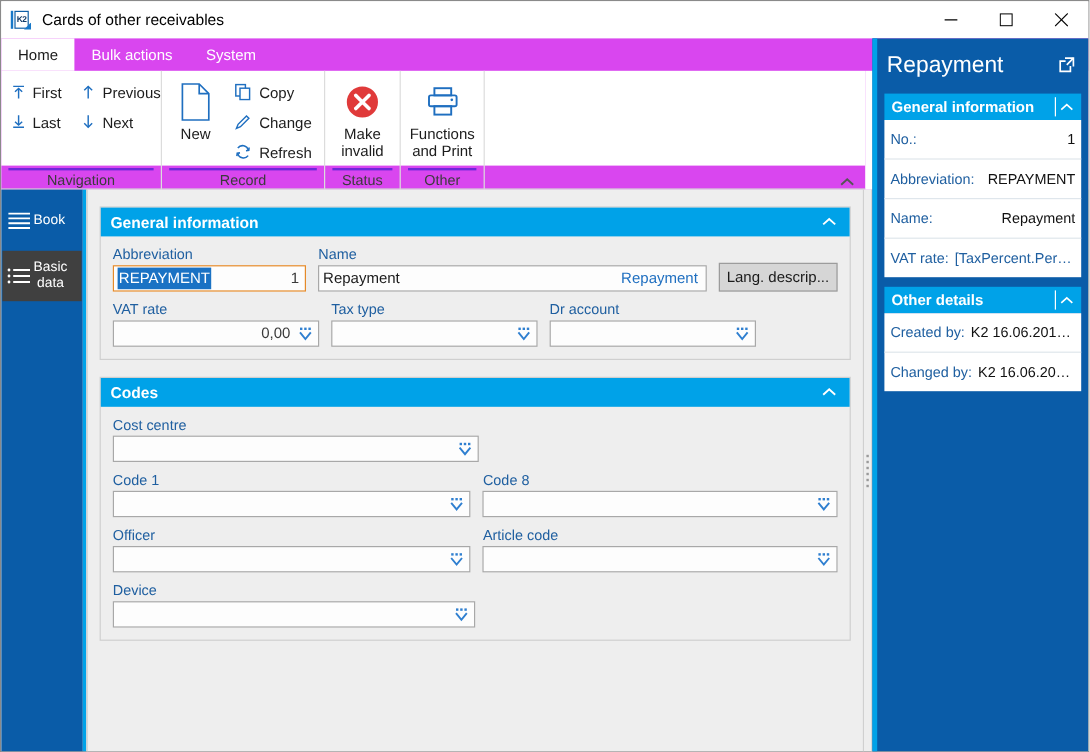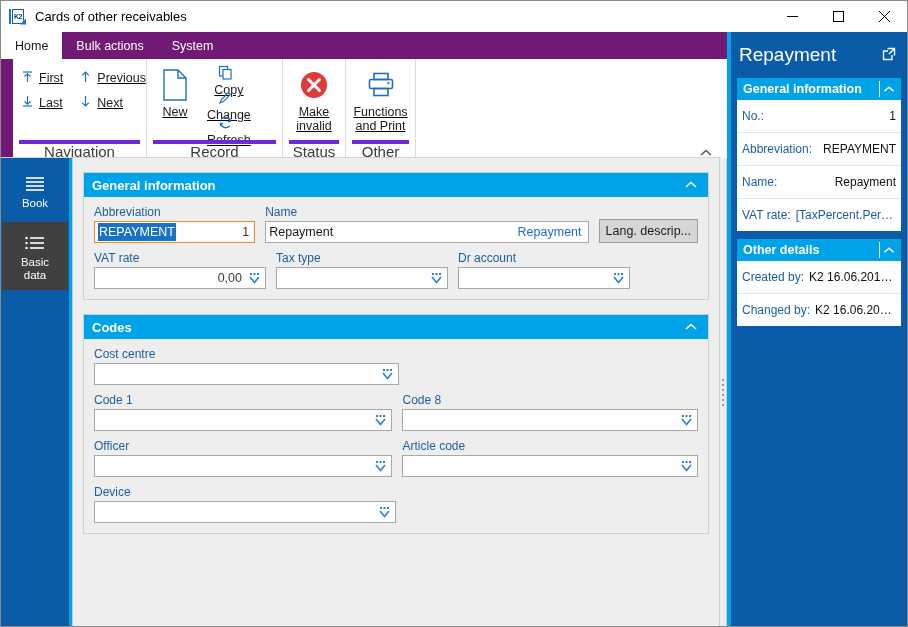--- a/index.html
+++ b/index.html
@@ -48,49 +48,48 @@
   .win-btns { display: flex; height: 31px; }
   .win-btn {
     width: 46px; height: 31px; display: flex; align-items: center; justify-content: center;
     cursor: default;
   }
   .win-btn svg { display: block; }
 
   
   .ribbon {
     position: absolute; left: 0; top: 31px; width: 906px; height: 126px;
-    background: #701a75;
+    background: #d946ef;
   }
   .tabs {
     position: absolute; left: 0; top: 0; height: 27px; display: flex;
     font-size: 12.5px;
   }
   .tab {
     height: 27px; padding: 0 14px; display: flex; align-items: center;
     color: #ffffff; cursor: default; white-space: nowrap;
   }
   .tab.active {
     background: #ffffff; color: #1a1a1a;
   }
   .ribbon-body {
-    position: absolute; left: 12px; top: 27px; width: 720px; height: 114px;
+    position: absolute; left: 0; top: 27px; width: 720px; height: 79px;
     background: #ffffff;
     display: flex;
-    text-decoration: underline;
   }
   .rgroup {
     position: relative; height: 99px;
     border-right: 1px solid #dcdcdc;
     display: flex; flex-direction: column;
   }
   .rgroup-items { flex: 1; display: flex; align-items: flex-start; }
   .rgroup-label {
-    height: 18px; font-size: 15px; color: #3b3b3b;
+    height: 18px; font-size: 12px; color: #3b3b3b;
     display: flex; align-items: center; justify-content: center;
-    border-top: 4px solid #6d28d9;
+    border-top: 2px solid #6d28d9;
     margin: 0 6px;
   }
 
   .nav-col { display: flex; flex-direction: column; padding-top: 6px; }
   .nav-item {
     display: flex; align-items: center; height: 25px; padding: 0 8px;
     font-size: 12.5px; color: #1c1c1c; cursor: default; white-space: nowrap;
   }
   .nav-item svg { margin-right: 5px; flex: none; }
 
@@ -98,21 +97,21 @@
     display: flex; flex-direction: column; align-items: center; justify-content: flex-start;
     padding: 6px 8px 0 8px; cursor: default; min-width: 54px;
   }
   .big-btn .bi { height: 40px; display: flex; align-items: center; justify-content: center; }
   .big-btn .bl {
     font-size: 12.5px; color: #1c1c1c; text-align: center; line-height: 14px;
   }
   .small-col { display: flex; flex-direction: column; padding-top: 6px; }
   .small-item {
     display: flex; align-items: center; height: 25px; padding: 0 8px 0 4px;
-    font-size: 12.5px; color: #1c1c1c; cursor: default; white-space: nowrap; flex-direction: column;
+    font-size: 12.5px; color: #1c1c1c; cursor: default; white-space: nowrap;
   }
   .small-item svg { margin-right: 6px; flex: none; }
 
   .ribbon-right {
     position: absolute; left: 720px; top: 27px; width: 186px; height: 99px;
     background: #ffffff; border-left: 0;
   }
   .collapse-chev {
     position: absolute; right: 452px; bottom: 8px;
     width: 16px; height: 16px; cursor: default;
@@ -122,21 +121,21 @@
   }
 
   
   .sidebar {
     position: absolute; left: 0; top: 157px; width: 68px; height: 469px;
     background: #0a5ca8;
     padding-top: 5px;
   }
   .side-item {
     width: 66px; margin: 0 0 4px 1px; padding: 8px 2px 8px 2px;
-    display: flex; flex-direction: column; align-items: center;
+    display: flex; flex-direction: row; align-items: center;
     color: #ffffff; font-size: 11.5px; cursor: default;
     background: #0a5ca8;
   }
   .side-item.active { background: #404040; }
   .side-item .si { height: 26px; display: flex; align-items: center; justify-content: center; }
   .side-item .sl { text-align: center; line-height: 13px; }
 
   .sidebar-accent {
     position: absolute; left: 68px; top: 157px; width: 3px; height: 469px;
     background: #00a2e8;

